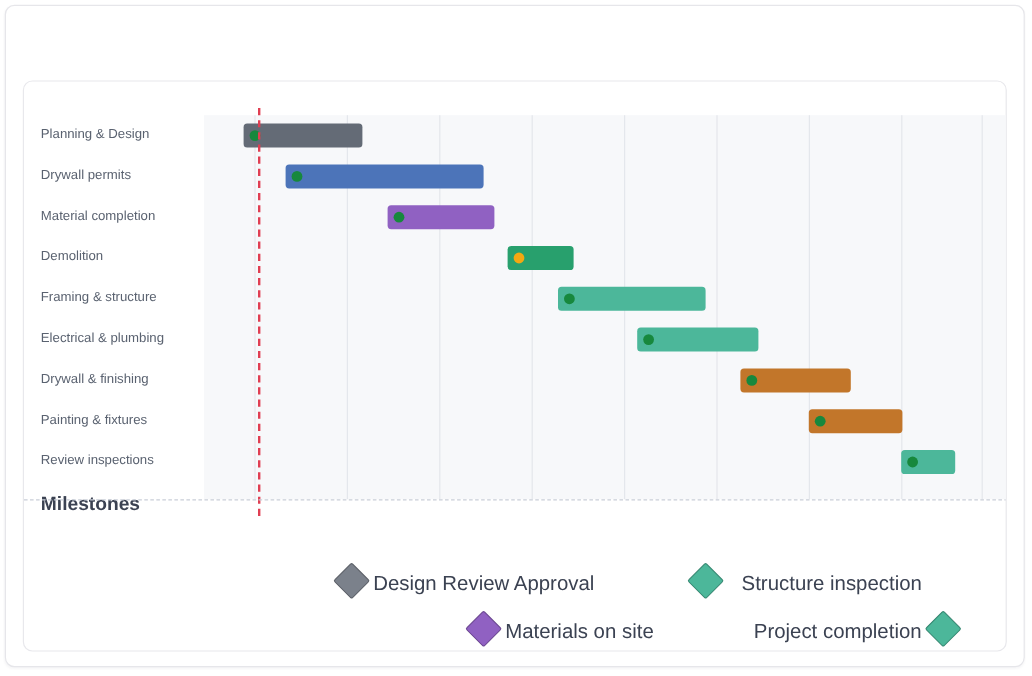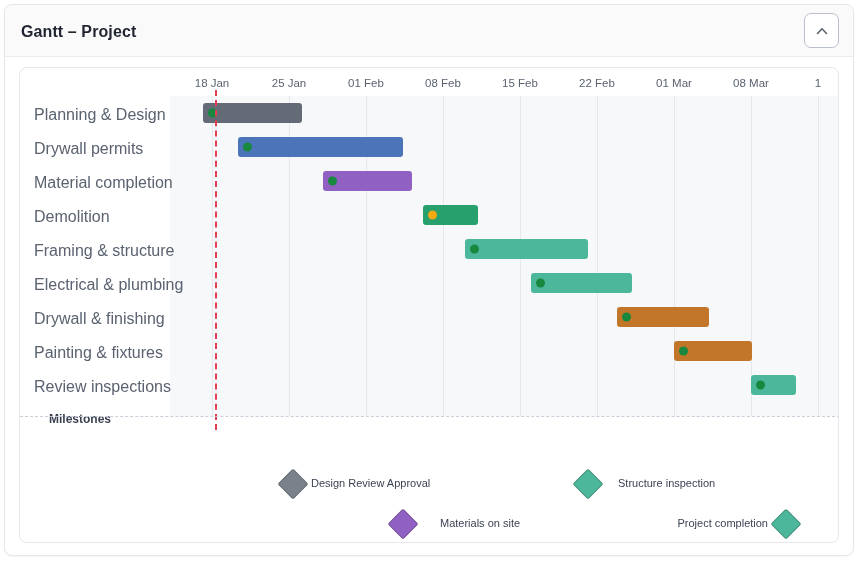--- a/index.html
+++ b/index.html
@@ -112,29 +112,28 @@
     position: absolute;
     top: 22px;
     width: 0;
     height: 340px;
     border-left: 2px dashed #e03e52;
   }
 
   .row-label {
     position: absolute;
     left: 14px;
-    font-size: 16px;
+    font-size: 11px;
     color: #5a6270;
     white-space: nowrap;
   }
   .row-label.milestone-row-label {
     font-weight: bold;
     color: #3b4252;
-    font-size: 12px;
-    margin-left: 15px;
+    font-size: 16px;
   }
 
   .bar {
     position: absolute;
     height: 20px;
     border-radius: 3px;
     box-sizing: border-box;
   }
   .bar .dot {
     position: absolute;
@@ -160,55 +159,34 @@
     position: absolute;
     width: 22px;
     height: 22px;
     transform: rotate(45deg);
     border: 1px solid rgba(0,0,0,0.22);
     border-radius: 2px;
     box-sizing: border-box;
   }
   .ms-label {
     position: absolute;
-    font-size: 11px;
+    font-size: 17px;
     color: #3b4252;
     white-space: nowrap;
     top: 4px;
   }
 </style>
 </head>
 <body>
 
 <div class="card">
 
-  <div class="card-header">
-    <div class="card-title">Gantt – Project</div>
-    <button class="collapse-btn">
-      <span>
-        <svg width="16" height="16" viewBox="0 0 16 16" fill="none" aria-hidden="true">
-          <path d="M3.5 10.5 L8 5.8 L12.5 10.5" stroke="#5a6270" stroke-width="1.6" stroke-linecap="round" stroke-linejoin="round"></path>
-        </svg>
-      </span>
-    </button>
-  </div>
 
   <div class="chart-panel">
     <div class="plot-bg"></div>
-    <div class="axis-labels" id="axis-labels">
-        <div class="tick-label" style="left: 192px;">18 Jan</div>
-        <div class="tick-label" style="left: 269px;">25 Jan</div>
-        <div class="tick-label" style="left: 346px;">01 Feb</div>
-        <div class="tick-label" style="left: 423px;">08 Feb</div>
-        <div class="tick-label" style="left: 500px;">15 Feb</div>
-        <div class="tick-label" style="left: 577px;">22 Feb</div>
-        <div class="tick-label" style="left: 654px;">01 Mar</div>
-        <div class="tick-label" style="left: 731px;">08 Mar</div>
-        <div class="tick-label" style="left: 798px;">1</div>
-      </div>
     <div id="gridlines">
         <div class="gridline" style="left: 192px;"></div>
         <div class="gridline" style="left: 269px;"></div>
         <div class="gridline" style="left: 346px;"></div>
         <div class="gridline" style="left: 423px;"></div>
         <div class="gridline" style="left: 500px;"></div>
         <div class="gridline" style="left: 577px;"></div>
         <div class="gridline" style="left: 654px;"></div>
         <div class="gridline" style="left: 731px;"></div>
         <div class="gridline" style="left: 798px;"></div>
@@ -260,21 +238,21 @@
         <div class="ms-item">
           <div class="ms-diamond" style="background: rgb(123, 129, 139); left: 262px; top: 405px;"></div>
           <div class="ms-label" style="top: 409px; left: 291px;">Design Review Approval</div>
         </div>
         <div class="ms-item">
           <div class="ms-diamond" style="background: rgb(76, 183, 154); left: 557px; top: 405px;"></div>
           <div class="ms-label" style="top: 409px; left: 586px; margin-left: 12px;">Structure inspection</div>
         </div>
         <div class="ms-item">
           <div class="ms-diamond" style="background: rgb(144, 97, 194); left: 372px; top: 445px;"></div>
-          <div class="ms-label" style="top: 449px; left: 420px; text-align: center;">Materials on site</div>
+          <div class="ms-label" style="top: 449px; left: 401px; text-align: center;">Materials on site</div>
         </div>
         <div class="ms-item">
           <div class="ms-diamond" style="background: rgb(76, 183, 154); left: 755px; top: 445px;"></div>
           <div class="ms-label" style="top: 449px; left: 0px; width: 748px; text-align: right;">Project completion</div>
         </div>
       </div>
   </div>
 
 </div>
 

